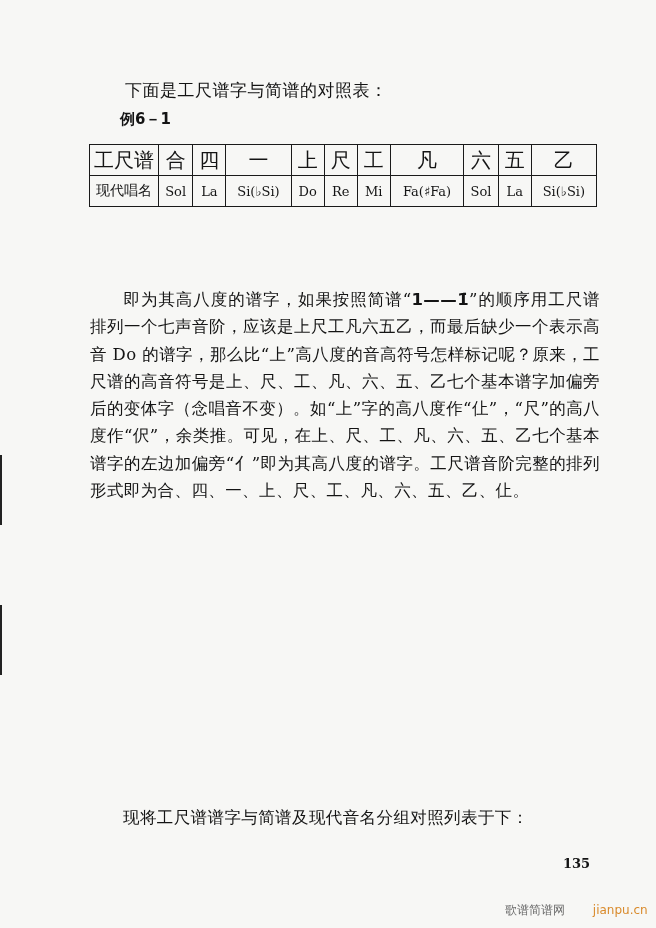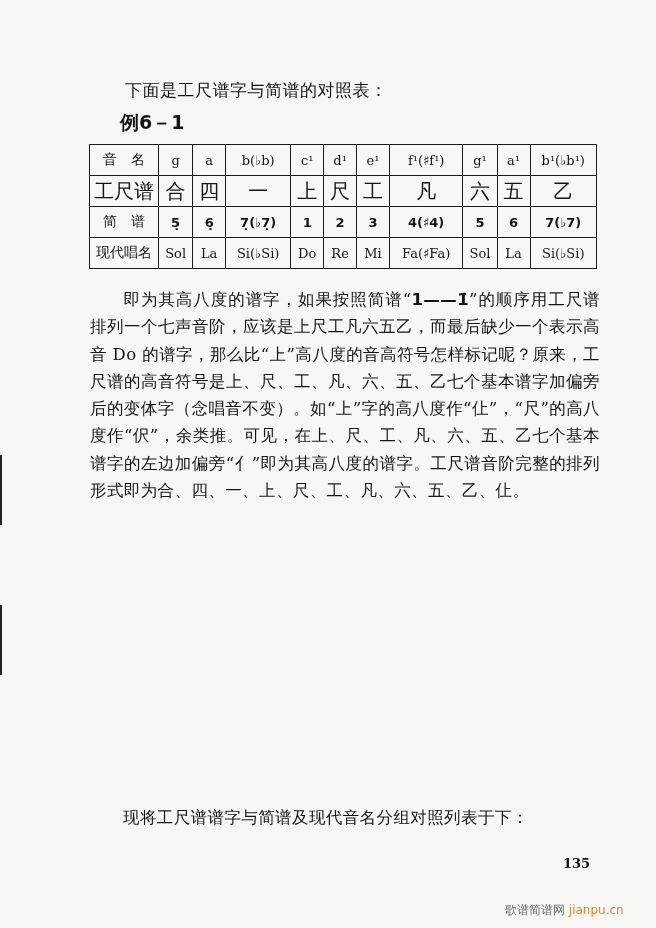--- a/index.html
+++ b/index.html
@@ -2,21 +2,21 @@
 <html><head>
   <meta charset="utf-8">
   <style>
     html, body { margin: 0; padding: 0; }
     body {
       width: 656px; height: 928px; background: #f7f7f5; position: relative; overflow: hidden;
       font-family: "DejaVu Serif", "Liberation Serif", serif; color: #141414;
     }
     .page { position: absolute; inset: 0; }
     .intro { position: absolute; left: 125px; top: 79px; font-size: 17px; letter-spacing: 0.5px; }
-    .example-label { position: absolute; left: 120px; top: 110px; font-family: "DejaVu Sans", "Liberation Sans", sans-serif; font-weight: bold; font-size: 19px; }
+    .example-label { position: absolute; left: 120px; top: 110px; font-family: "DejaVu Sans", "Liberation Sans", sans-serif; font-weight: bold; font-size: 15px; }
     table.cmp {
       position: absolute; left: 89px; top: 144px; width: 508px;
       border-collapse: collapse; font-size: 13px;
     }
     table.cmp td {
       border: 1.5px solid #1a1a1a; height: 30px; text-align: center; padding: 0 1px; white-space: nowrap;
     }
     table.cmp td.rowhead { width: 66px; font-size: 14px; letter-spacing: 0; }
     table.cmp tr.jianpu td { font-family: "DejaVu Sans", "Liberation Sans", sans-serif; font-weight: bold; font-size: 13px; }
     table.cmp tr.jianpu td.rowhead { font-family: "DejaVu Serif", "Liberation Serif", serif; font-weight: normal; font-size: 14px; }
@@ -26,74 +26,48 @@
       text-align: justify; letter-spacing: 0.4px;
     }
     .para .indent { display: inline-block; width: 33px; }
     .p1 { top: 286px; }
     .p2 { top: 560px; }
     .p3 { top: 615px; }
     .p4 { top: 804px; }
     .bold-num { font-family: "DejaVu Sans", "Liberation Sans", sans-serif; font-weight: bold; }
     .page-number { position: absolute; left: 563px; top: 856px; font-weight: bold; font-size: 13px; }
     .watermark { position: absolute; left: 505px; top: 902px; font-size: 12px; color: #6b6b6b; font-family: "DejaVu Sans", "Liberation Sans", sans-serif; }
-    .watermark .domain { color: #d98a2b; }
+    .watermark .domain { color: #d98a2b; margin-left: 24px; }
     .binding-line { position: absolute; left: 0; width: 2px; background: #222; }
   </style>
 </head>
 <body>
 
 <div class="page">
 
   <div class="binding-line" style="top:455px;height:70px;"></div>
   <div class="binding-line" style="top:605px;height:70px;"></div>
 
   <div class="intro">下面是工尺谱字与简谱的对照表：</div>
   <div class="example-label">例6－1</div>
 
   <table class="cmp">
     <tbody>
-      <tr>
-        <td class="rowhead">音　名</td>
-        <td>g</td>
-        <td>a</td>
-        <td>b(♭b)</td>
-        <td>c¹</td>
-        <td>d¹</td>
-        <td>e¹</td>
-        <td>f¹(♯f¹)</td>
-        <td>g¹</td>
-        <td>a¹</td>
-        <td>b¹(♭b¹)</td>
-      </tr>
       <tr class="gongche">
         <td class="rowhead">工尺谱</td>
         <td>合</td>
         <td>四</td>
         <td>一</td>
         <td>上</td>
         <td>尺</td>
         <td>工</td>
         <td>凡</td>
         <td>六</td>
         <td>五</td>
         <td>乙</td>
-      </tr>
-      <tr class="jianpu">
-        <td class="rowhead">简　谱</td>
-        <td>5̣</td>
-        <td>6̣</td>
-        <td>7̣(♭7̣)</td>
-        <td>1</td>
-        <td>2</td>
-        <td>3</td>
-        <td>4(♯4)</td>
-        <td>5</td>
-        <td>6</td>
-        <td>7(♭7)</td>
       </tr>
       <tr>
         <td class="rowhead">现代唱名</td>
         <td>Sol</td>
         <td>La</td>
         <td>Si(♭Si)</td>
         <td>Do</td>
         <td>Re</td>
         <td>Mi</td>
         <td>Fa(♯Fa)</td>

